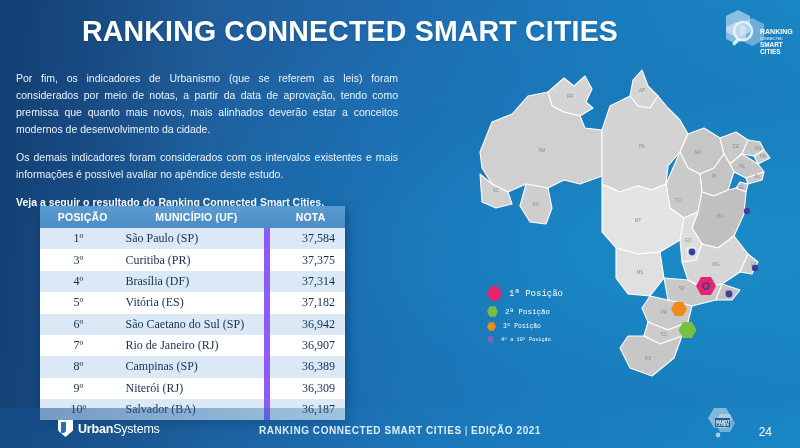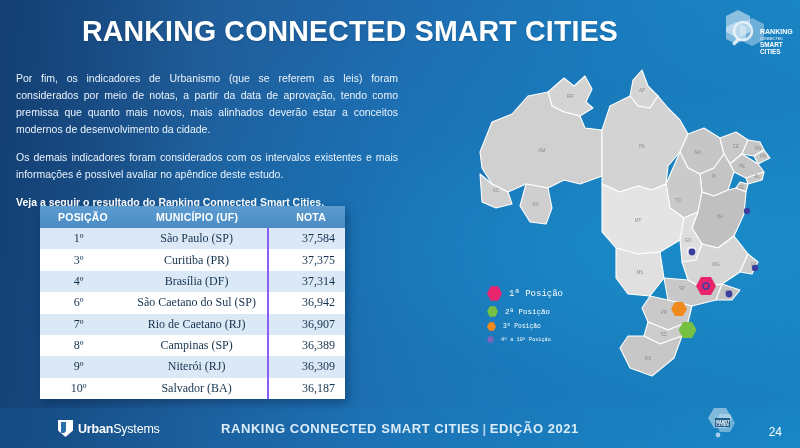--- a/index.html
+++ b/index.html
@@ -65,22 +65,22 @@
   thead th{
     background:linear-gradient(180deg,#5b9bd0 0%,#4a8cc4 100%);
     color:#ffffff;font-weight:bold;font-size:10.5px;letter-spacing:.2px;
     padding:5px 0 5px 9px;text-align:center;
   }
   thead th.c-pos{width:72px;}
   thead th.c-mun{width:160px;}
   thead th.c-nota{width:73px;}
   tbody td{padding:3.2px 0;font-size:12px;color:#14324e;font-family:Liberation Serif, serif;}
   tbody td.c-pos{text-align:center;width:72px;}
-  tbody td.c-mun{text-align:center;padding-left:9px;width:160px;margin-top:23px;}
-  tbody td.c-nota{text-align:right;padding-right:10px;width:73px;border-left:2px solid #8b5cf6;}
+  tbody td.c-mun{text-align:left;padding-left:9px;width:160px;margin-top:23px;}
+  tbody td.c-nota{text-align:right;padding-right:10px;width:73px;border-left:6px solid #8b5cf6;}
   tbody tr:nth-child(odd){background:#dbe8f5;}
   tbody tr:nth-child(even){background:#ffffff;}
 
   
   .map{position:absolute;left:452px;top:56px;width:348px;height:350px;}
 
   
   .legend{position:absolute;left:487px;top:286px;}
   .lg-row{display:flex;align-items:center;margin-bottom:5px;font-family:Liberation Mono, monospace;}
   .lg-dot{
@@ -109,24 +109,24 @@
     position:relative;
   }
   .us-shield:after{
     content:"";position:absolute;left:2.5px;top:2px;width:5px;height:11px;
     background:#2a6fad;border-radius:0 0 3px 0;
   }
   .us-name{color:#ffffff;font-size:12.5px;font-weight:bold;letter-spacing:-.2px;}
   .us-name span{font-weight:normal;}
   .foot-center{
     position:absolute;left:0;bottom:12px;width:800px;text-align:center;
-    color:#dcecf8;font-size:13px;letter-spacing:.55px;font-weight:bold;
+    color:#dcecf8;font-size:10px;letter-spacing:.55px;font-weight:bold;
   }
   .foot-center i{font-style:normal;opacity:.75;padding:0 3px;}
-  .page-no{position:absolute;right:18px;bottom:9px;color:#ffffff;font-size:12px;}
+  .page-no{position:absolute;right:28px;bottom:9px;color:#ffffff;font-size:12px;}
 </style>
 </head>
 <body>
 
 <div class="slide">
 
   <div class="texture"></div>
   <div class="texture2"></div>
   <div class="vignette"></div>
 
@@ -171,27 +171,32 @@
             <td class="c-pos">3º</td>
             <td class="c-mun">Curitiba (PR)</td>
             <td class="c-nota">37,375</td>
           </tr>
           <tr>
             <td class="c-pos">4º</td>
             <td class="c-mun">Brasília (DF)</td>
             <td class="c-nota">37,314</td>
           </tr>
           <tr>
+            <td class="c-pos">5º</td>
+            <td class="c-mun">Vitória (ES)</td>
+            <td class="c-nota">37,182</td>
+          </tr>
+          <tr>
             <td class="c-pos">6º</td>
             <td class="c-mun">São Caetano do Sul (SP)</td>
             <td class="c-nota">36,942</td>
           </tr>
           <tr>
             <td class="c-pos">7º</td>
-            <td class="c-mun">Rio de Caetano (RJ)</td>
+            <td class="c-mun">Rio de Janeiro (RJ)</td>
             <td class="c-nota">36,907</td>
           </tr>
           <tr>
             <td class="c-pos">8º</td>
             <td class="c-mun">Campinas (SP)</td>
             <td class="c-nota">36,389</td>
           </tr>
           <tr>
             <td class="c-pos">9º</td>
             <td class="c-mun">Niterói (RJ)</td>

